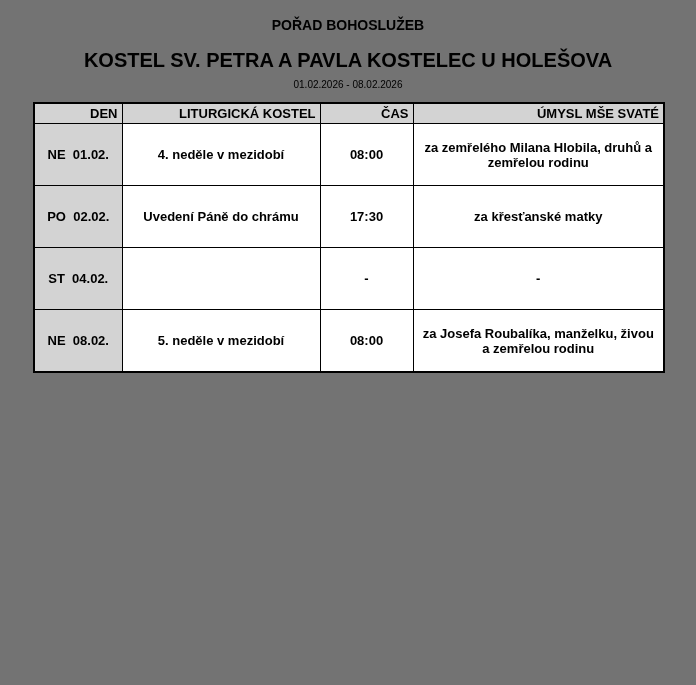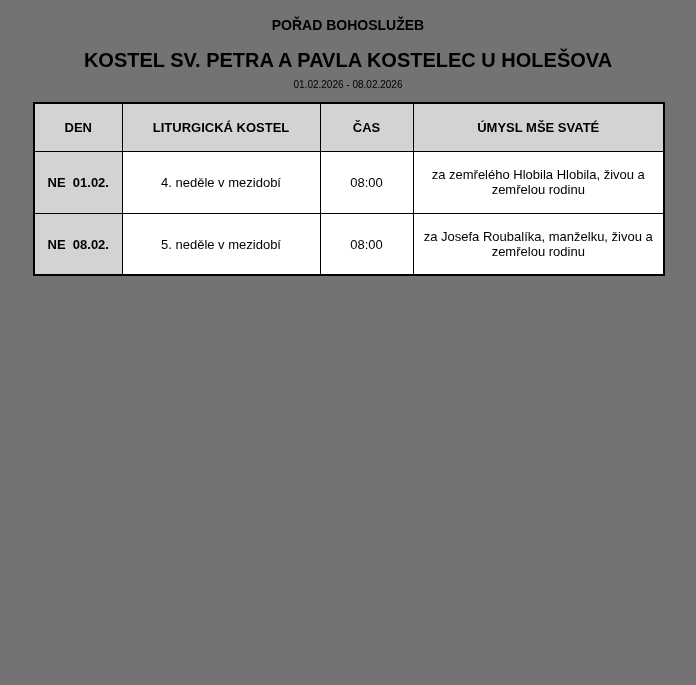--- a/index.html
+++ b/index.html
@@ -44,26 +44,28 @@
     border: 2px solid #000000;
   }
   table.schedule th,
   table.schedule td {
     border: 1px solid #000000;
     text-align: center;
     vertical-align: middle;
     font-size: 13px;
     padding: 2px 6px;
     overflow: hidden;
+    font-weight: bold;
   }
   table.schedule th {
     background: #d3d3d3;
     font-weight: bold;
     height: 21px;
-    padding: 16px 4px;
+    padding: 2px 4px;
+    text-align: right;
   }
   table.schedule td {
     height: 62px;
     background: #ffffff;
   }
   table.schedule td.den {
     background: #d3d3d3;
     font-weight: bold;
     white-space: pre;
     text-align: center;
@@ -97,21 +99,33 @@
         <th>LITURGICKÁ KOSTEL</th>
         <th>ČAS</th>
         <th>ÚMYSL MŠE SVATÉ</th>
       </tr>
     </thead>
     <tbody>
       <tr>
         <td class="den">NE  01.02.</td>
         <td>4. neděle v mezidobí</td>
         <td>08:00</td>
-        <td>za zemřelého Hlobila Hlobila, živou a zemřelou rodinu</td>
+        <td>za zemřelého Milana Hlobila, druhů a zemřelou rodinu</td>
+      </tr>
+      <tr>
+        <td class="den">PO  02.02.</td>
+        <td>Uvedení Páně do chrámu</td>
+        <td>17:30</td>
+        <td>za křesťanské matky</td>
+      </tr>
+      <tr>
+        <td class="den">ST  04.02.</td>
+        <td></td>
+        <td>-</td>
+        <td>-</td>
       </tr>
       <tr>
         <td class="den">NE  08.02.</td>
         <td>5. neděle v mezidobí</td>
         <td>08:00</td>
         <td>za Josefa Roubalíka, manželku, živou a zemřelou rodinu</td>
       </tr>
     </tbody>
   </table>
 

